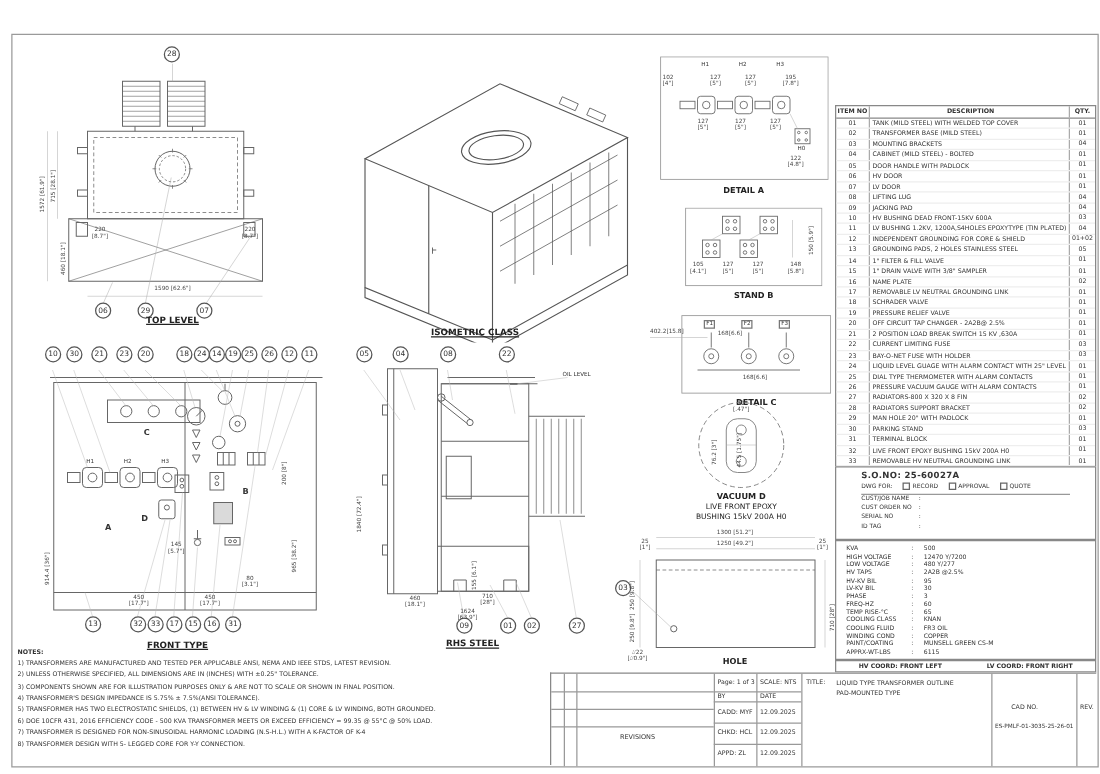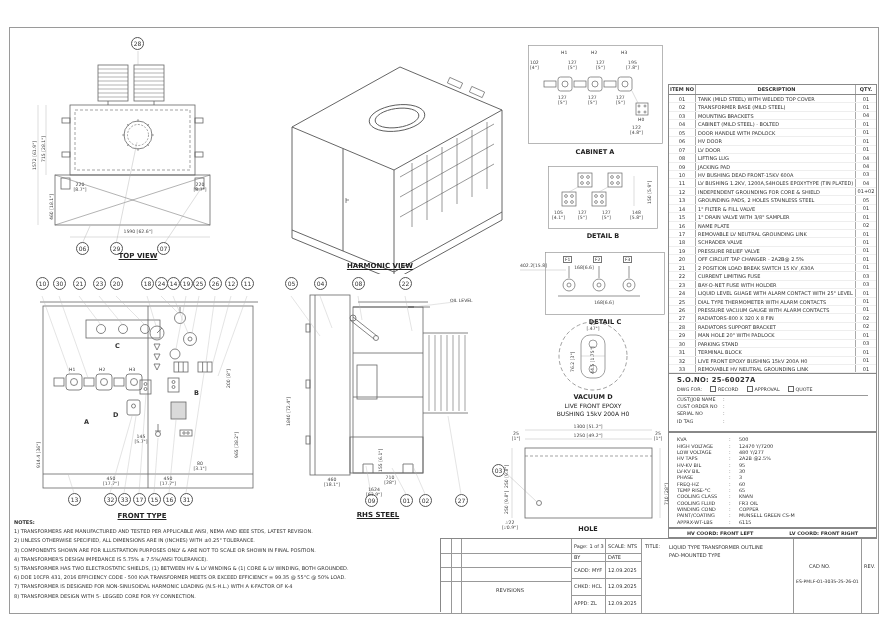--- a/index.html
+++ b/index.html
@@ -39,21 +39,21 @@
   .rh-bot span:nth-of-type(4){left:193px}
   
   .parts{left:668px;top:84px;width:209px;height:289px;border:1px solid #888;font-size:5px;box-sizing:border-box;background:#fff;}
   .phead{display:flex;height:9px;border-bottom:1px solid #888;font-weight:bold;align-items:center;}
   .prow{display:flex;height:8.45px;border-bottom:1px solid #eee;align-items:center;box-sizing:border-box;}
   .pc1{width:26px;text-align:center;border-right:1px solid #aaa;align-self:stretch;line-height:8.4px;}
   .phead .pc1{line-height:9px}
   .pc2{flex:1;padding-left:2px;border-right:1px solid #aaa;white-space:nowrap;overflow:hidden;align-self:stretch;line-height:8.4px;}
   .phead .pc2{text-align:center;line-height:9px;}
   .pc3{width:20px;text-align:center;line-height:8.4px;}
-  .order{left:668px;top:373px;width:209px;height:59px;border:1px solid #888;box-sizing:border-box;padding:2px 8px;background:#fff;}
+  .order{left:668px;top:373px;width:209px;height:59px;border:1px solid #888;box-sizing:border-box;padding:2px 20px;background:#fff;}
   .soline{font-size:6.8px;font-weight:bold;letter-spacing:0.3px;}
   .dwgline{display:flex;gap:8px;font-size:4.8px;margin-top:2px;border-bottom:1px solid #999;padding-bottom:3px;align-items:center;}
   .opt{display:flex;align-items:center;gap:2px;}
   .cbx{width:4px;height:4px;border:0.5px solid #666;display:inline-block;}
   .fld{display:flex;font-size:4.8px;height:6.6px;align-items:center;margin-top:0.5px;}
   .fld span:first-child{width:46px;}
   .specs{left:668px;top:432px;width:209px;height:96px;border:1px solid #888;box-sizing:border-box;padding:3px 0 0 8px;background:#fff;}
   .srow{display:flex;height:6.35px;font-size:4.9px;align-items:center;}
   .slabel{width:52px;white-space:nowrap;}
   .scolon{width:10px;}
@@ -125,21 +125,21 @@
       <span class="bln">07</span>
     </div>
   <span class="dim vdim" style="left:4px;top:138px">1572 [61.9"]</span>
   <span class="dim vdim" style="left:13px;top:130px">715 [28.1"]</span>
   <span class="dim vdim" style="left:21px;top:188px">460 [18.1"]</span>
   <span class="dim cx" style="left:52px;top:150px">220
 [8.7"]</span>
   <span class="dim cx" style="left:172px;top:150px">220
 [8.7"]</span>
   <span class="dim cx" style="left:110px;top:197px">1590 [62.6"]</span>
-  <span class="cap" style="left:110px;top:220px">TOP VIEW</span>
+  <span class="cap" style="left:110px;top:220px">TOP LEVEL</span>
 </div>
 
 <div class="v" style="left:262px;top:32px;width:250px;height:242px">
   <svg width="250" height="242" viewBox="0 0 250 242">
     <g fill="none" stroke="#555" stroke-width="0.9">
       <path d="M30,95 L138,35 L240,78 L132,138 Z"></path>
       <path d="M30,95 L30,198 L132,240 L132,138"></path>
       <path d="M240,78 L240,180 L132,240"></path>
       <line x1="81" y1="116.5" x2="81" y2="219"></line>
       <path d="M84,166 v5 M84,168 h3" stroke-width="0.7"></path>
@@ -154,21 +154,21 @@
         <line x1="180" y1="115" x2="180" y2="180"></line>
           <line x1="195" y1="106" x2="195" y2="172"></line>
         <line x1="210" y1="98" x2="210" y2="165"></line>
           <line x1="225" y1="90" x2="225" y2="157"></line>
         <path d="M138,145 L232,92 M138,165 L232,112 M138,185 L232,132"></path>
       </g>
       <rect x="186" y="48" width="14" height="6" transform="rotate(24 193 51)" stroke-width="0.6"></rect>
       <rect x="208" y="57" width="14" height="6" transform="rotate(24 215 60)" stroke-width="0.6"></rect>
     </g>
   </svg>
-  <span class="cap" style="left:118px;top:230px">HARMONIC VIEW</span>
+  <span class="cap" style="left:118px;top:230px">ISOMETRIC CLASS</span>
 </div>
 
 <div class="v" style="left:528px;top:45px;width:135px;height:118px">
   <svg width="135" height="118" viewBox="0 0 135 118">
     <rect x="0.5" y="0.5" width="134" height="98" fill="none" stroke="#999" stroke-width="0.7"></rect>
     <g fill="none" stroke="#666" stroke-width="0.7">
       <rect x="30" y="32" width="14" height="14" rx="2.5"></rect>
         <circle cx="37" cy="39" r="3"></circle>
       <rect x="60" y="32" width="14" height="14" rx="2.5"></rect>
         <circle cx="67" cy="39" r="3"></circle>
@@ -198,21 +198,21 @@
 [7.8"]</span>
   <span class="dim" style="left:30px;top:50px">127
 [5"]</span>
   <span class="dim" style="left:60px;top:50px">127
 [5"]</span>
   <span class="dim" style="left:88px;top:50px">127
 [5"]</span>
   <span class="tlab" style="left:110px;top:72px">H0</span>
   <span class="dim" style="left:102px;top:80px">122
 [4.8"]</span>
-  <span class="cap2" style="left:67px;top:103px">CABINET A</span>
+  <span class="cap2" style="left:67px;top:103px">DETAIL A</span>
 </div>
 
 <div class="v" style="left:548px;top:166px;width:110px;height:80px">
   <svg width="110" height="80" viewBox="0 0 110 80">
     <rect x="0.5" y="0.5" width="109" height="62" fill="none" stroke="#999" stroke-width="0.7"></rect>
     <g fill="none" stroke="#666" stroke-width="0.7">
       <rect x="30" y="7" width="14" height="14"></rect>
         <circle cx="34" cy="11" r="1.4"></circle>
         <circle cx="40" cy="11" r="1.4"></circle>
         <circle cx="34" cy="17" r="1.4"></circle>
@@ -239,21 +239,21 @@
   </svg>
   <span class="dim" style="left:4px;top:44px">105
 [4.1"]</span>
   <span class="dim" style="left:30px;top:44px">127
 [5"]</span>
   <span class="dim" style="left:54px;top:44px">127
 [5"]</span>
   <span class="dim" style="left:82px;top:44px">148
 [5.8"]</span>
   <span class="dim vdim" style="left:99px;top:38px">150 [5.9"]</span>
-  <span class="cap2" style="left:55px;top:66px">DETAIL B</span>
+  <span class="cap2" style="left:55px;top:66px">STAND B</span>
 </div>
 
 <div class="v" style="left:520px;top:252px;width:145px;height:80px">
   <svg width="145" height="80" viewBox="0 0 145 80">
     <rect x="25.5" y="0.5" width="119" height="62" fill="none" stroke="#999" stroke-width="0.7"></rect>
     <g fill="none" stroke="#666" stroke-width="0.7">
       <line x1="49" y1="14" x2="49" y2="26"></line>
         <circle cx="49" cy="33" r="6"></circle>
         <circle cx="49" cy="33" r="2"></circle>
       <line x1="79" y1="14" x2="79" y2="26"></line>

